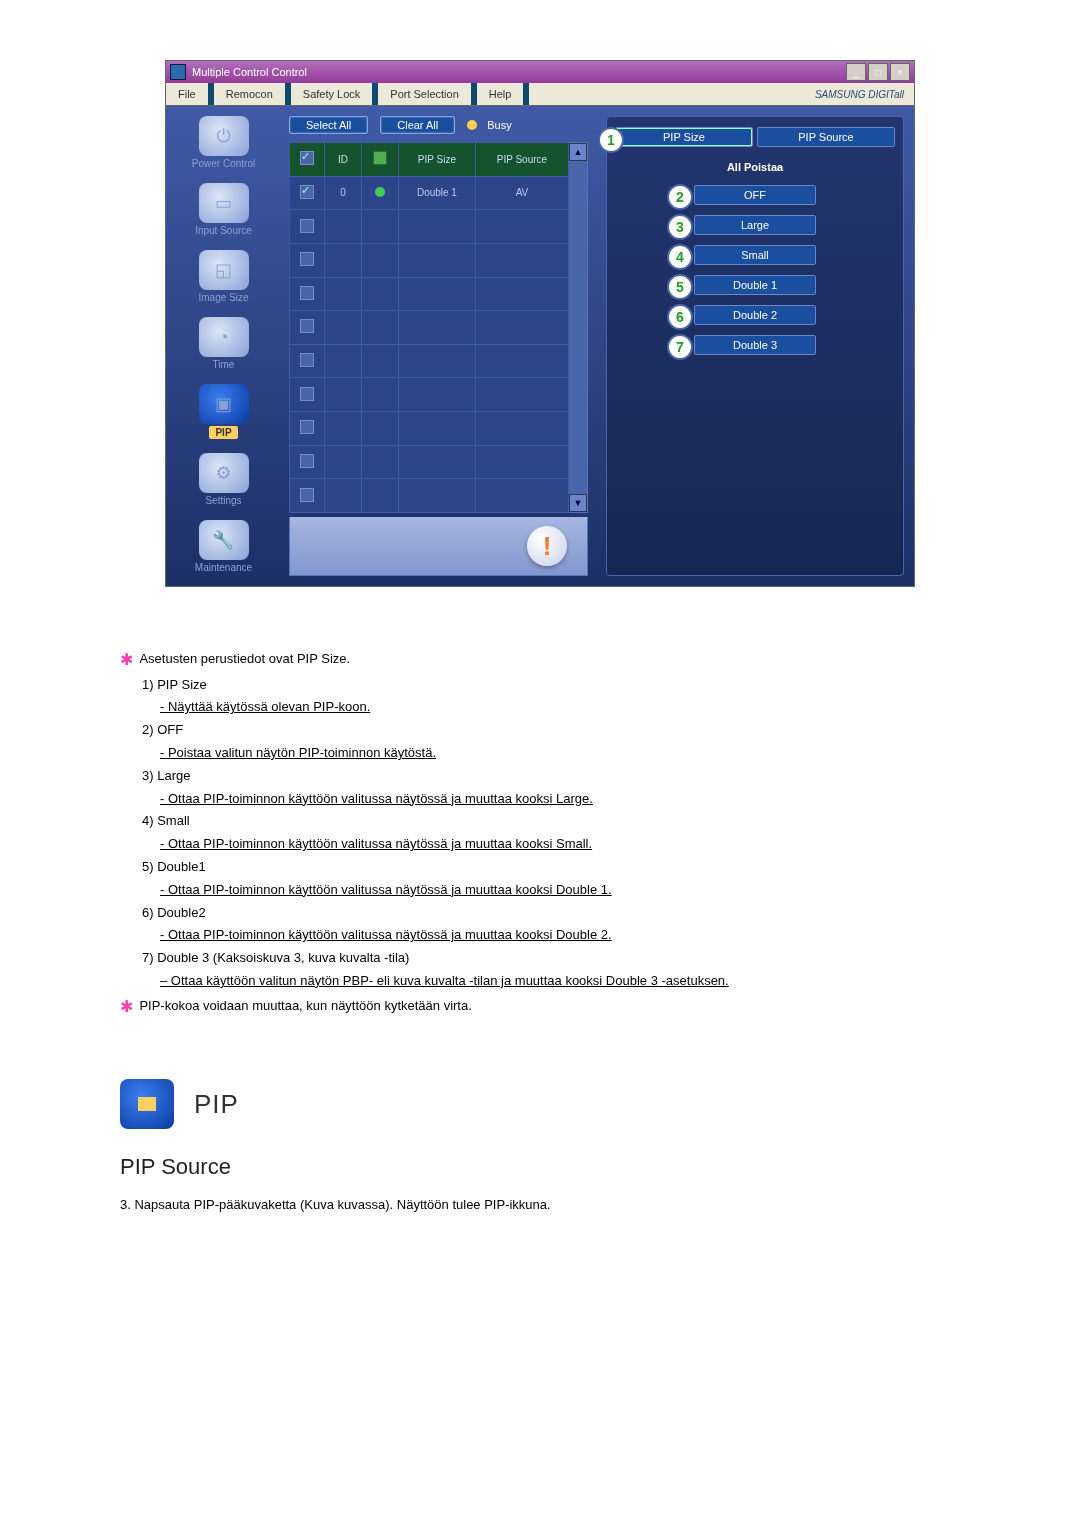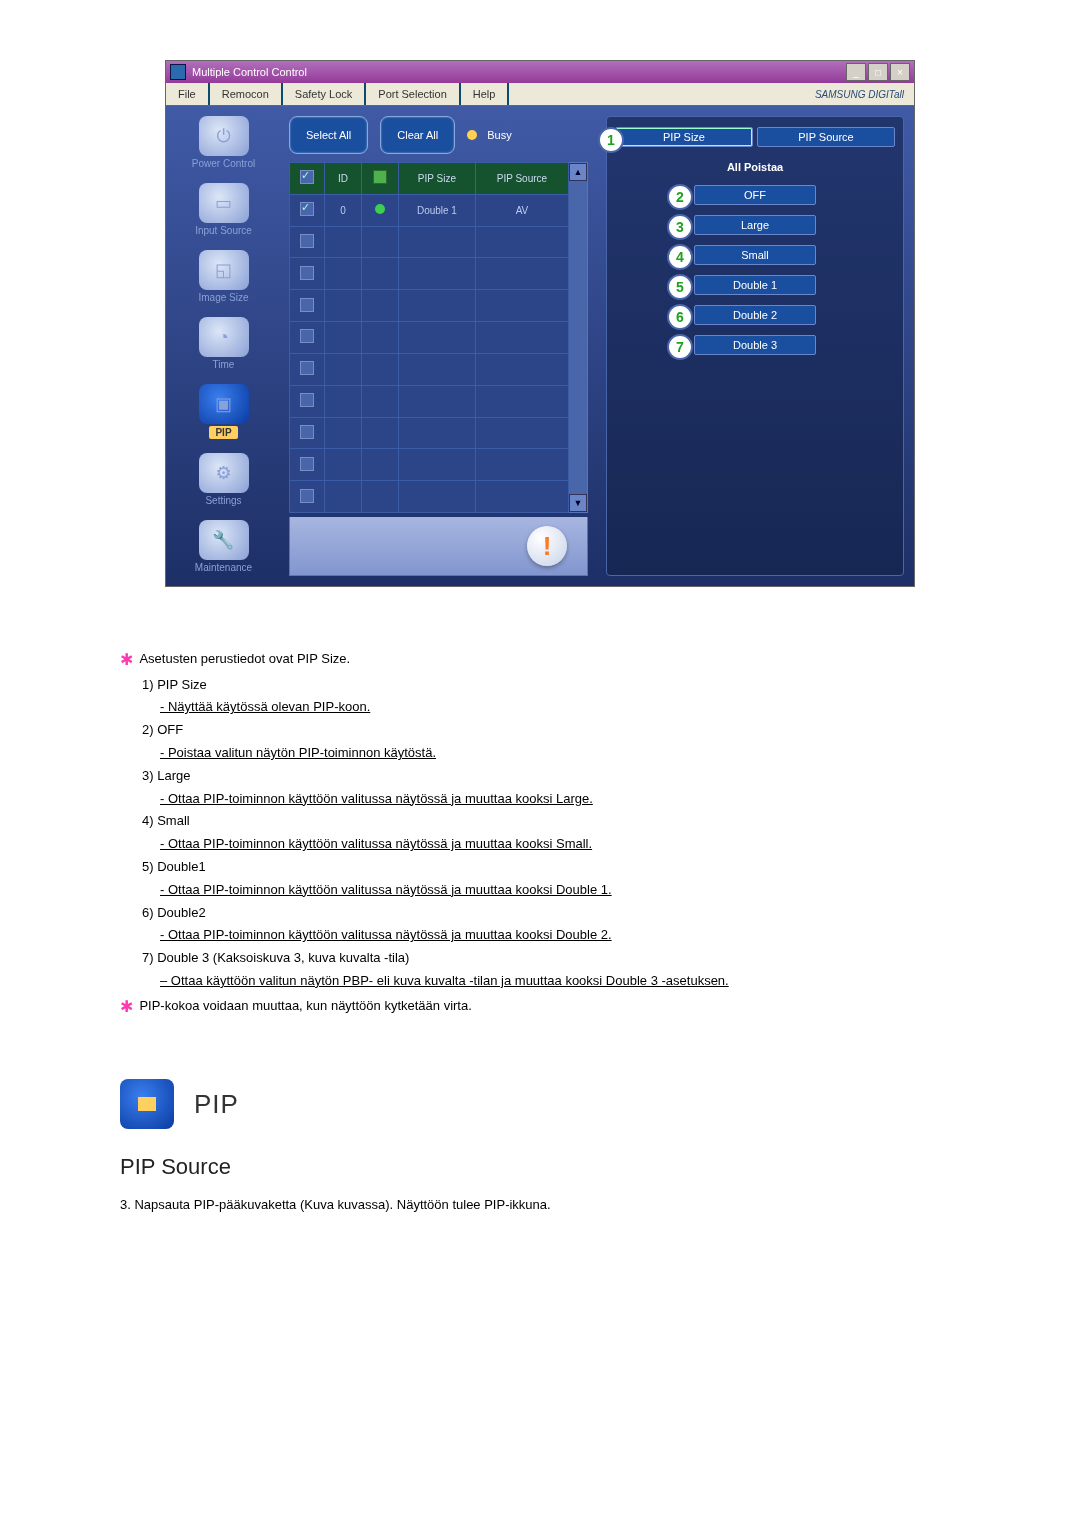--- a/index.html
+++ b/index.html
@@ -53,21 +53,21 @@
     background:#ece9d8;
     border:1px solid #666;
     border-top:none;
     display:flex;
     align-items:center;
     font-size:11px;
     height:22px;
   }
   .menubar span.mitem {
     padding:0 12px;
-    border-right:2px solid #0c4a6e;
+    border-right:6px solid #0c4a6e;
     height:100%;
     display:flex;align-items:center;
     color:#333;
   }
   .menubar .brand {
     margin-left:auto;
     padding:0 10px;
     font-style:italic;
     color:#2a4a7a;
     font-size:10px;
@@ -120,23 +120,23 @@
   .toolbar {
     display:flex;
     align-items:center;
     gap:12px;
     margin-bottom:8px;
   }
   .tb-btn {
     background:#1a4fa0;
     color:#fff;
     border:1px solid #88a8e0;
-    padding:12px 16px;
+    padding:2px 16px;
     font-size:11px;
-    border-radius:8px;
+    border-radius:2px;
     box-shadow:0 0 2px rgba(255,255,255,.5) inset;
   }
   .busy {
     display:flex;align-items:center;gap:10px;
     color:#fff;font-size:11px;
   }
   .busy .dot{
     width:10px;height:10px;border-radius:50%;
     background:#ffd050;
   }

